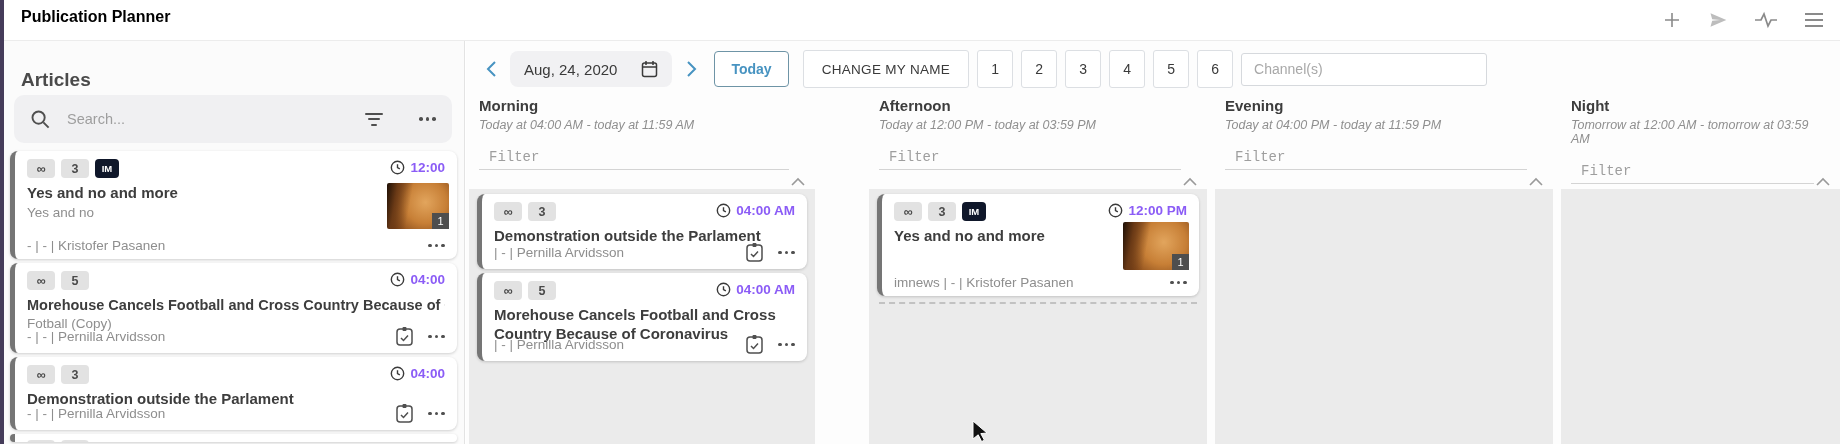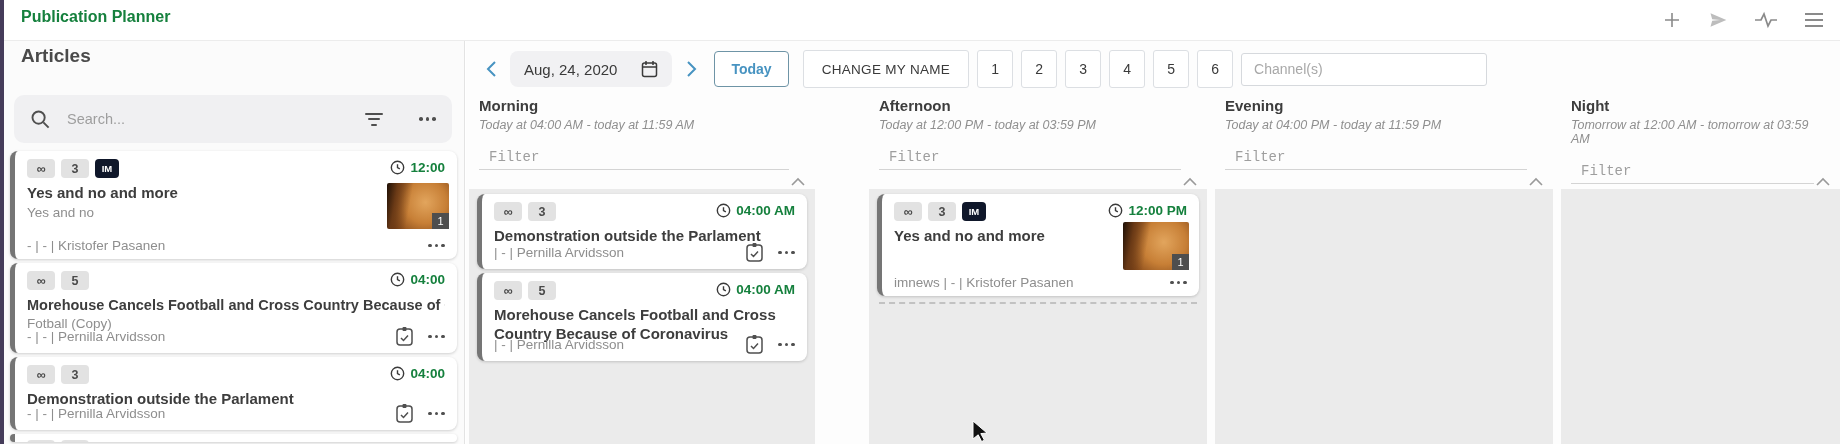--- a/index.html
+++ b/index.html
@@ -4,46 +4,46 @@
 <style>
   html,body{margin:0;padding:0;}
   body{font-family:"Liberation Sans","DejaVu Sans",sans-serif;background:#fff;}
   #stage{position:relative;width:1840px;height:444px;overflow:hidden;background:#fff;}
 
   
   #stripe{position:absolute;left:0;top:0;width:4px;height:444px;background:#453c5a;}
 
   
   #app-header{position:absolute;left:4px;top:0;right:0;height:40px;background:#fff;border-bottom:1px solid #ececec;}
-  #app-title{position:absolute;left:17px;top:8px;font-size:16px;font-weight:bold;color:#15803d;}
+  #app-title{position:absolute;left:17px;top:8px;font-size:16px;font-weight:bold;color:#000000;}
   #header-icons{position:absolute;right:16px;top:0;height:40px;display:flex;align-items:center;gap:26px;}
   .hicon{display:flex;align-items:center;justify-content:center;cursor:pointer;}
 
   
   #sidebar{position:absolute;left:4px;top:41px;width:461px;height:403px;background:#fbfbfb;border-right:1px solid #e3e3e3;box-sizing:border-box;}
-  #sidebar-title{position:absolute;left:17px;top:4px;font-size:19px;font-weight:bold;color:#4a4a4a;}
+  #sidebar-title{position:absolute;left:17px;top:28px;font-size:19px;font-weight:bold;color:#4a4a4a;}
   #search-bar{position:absolute;left:10px;top:54px;width:438px;height:48px;background:#f0f0f2;border-radius:10px;display:flex;align-items:center;padding:0 16px;box-sizing:border-box;}
   #search-input{flex:1;border:none;outline:none;background:transparent;font-size:14.5px;color:#7f1d1d;margin-left:14px;font-family:inherit;}
   #search-input::placeholder{color:#9e9e9e;}
   .filter-lines{display:flex;flex-direction:column;gap:3.5px;align-items:center;cursor:pointer;}
   .filter-lines i{display:block;height:2px;background:#4f4f4f;border-radius:1px;}
   .filter-lines i:nth-child(1){width:18px;}
   .filter-lines i:nth-child(2){width:12px;}
   .filter-lines i:nth-child(3){width:6px;}
   .dots{display:flex;gap:3px;align-items:center;cursor:pointer;}
   .dots i{width:3.6px;height:3.6px;border-radius:50%;background:#4f4f4f;display:block;}
 
   #article-list{position:absolute;left:6px;top:110px;width:447px;display:flex;flex-direction:column;gap:4px;}
 
   
   .card{position:relative;background:#fff;border-radius:8px;border-left:5px solid #757575;box-shadow:0 1px 3px rgba(0,0,0,.18);padding:8px 12px 6px 12px;box-sizing:border-box;}
   .badge-row{display:flex;gap:6px;align-items:center;}
   .pill{min-width:14px;height:19px;padding:0 7px;background:#e2e2e2;border-radius:4px;font-size:12.5px;font-weight:bold;color:#4a4a4a;display:inline-flex;align-items:center;justify-content:center;}
   .pill.blue{background:#0f172a;color:#fff;font-size:9.5px;padding:0 5px;}
-  .card-time{position:absolute;right:12px;top:9px;display:flex;align-items:center;gap:5px;font-size:13.5px;font-weight:bold;color:#15803d;}
+  .card-time{position:absolute;right:12px;top:9px;display:flex;align-items:center;gap:5px;font-size:13.5px;font-weight:bold;color:#8b5cf6;}
   .card-title{margin-top:6px;font-size:15px;font-weight:600;color:#3d3d3d;line-height:1.25;}
   .card-title.nowrap{white-space:nowrap;overflow:hidden;}
   .card-sub{margin-top:2px;font-size:13.5px;color:#8e8e8e;}
   .card-footer{position:absolute;left:12px;right:12px;bottom:6px;display:flex;justify-content:space-between;align-items:center;}
   .byline{font-size:13.5px;color:#8e8e8e;white-space:nowrap;}
   .card-actions{display:flex;align-items:center;gap:14px;}
   .thumb{position:absolute;border-radius:2px;background:
       linear-gradient(100deg,#1d0f06 0%,#6b3a16 16%,rgba(0,0,0,0) 38%),
       radial-gradient(circle at 62% 42%,#e2a55d 0%,#c77f36 45%,#8a4d1c 80%,#5a2e10 100%);}
   .thumb .count{position:absolute;right:0;bottom:0;width:17px;height:16px;background:#4e4e4e;color:#fff;font-size:11px;display:flex;align-items:center;justify-content:center;}

